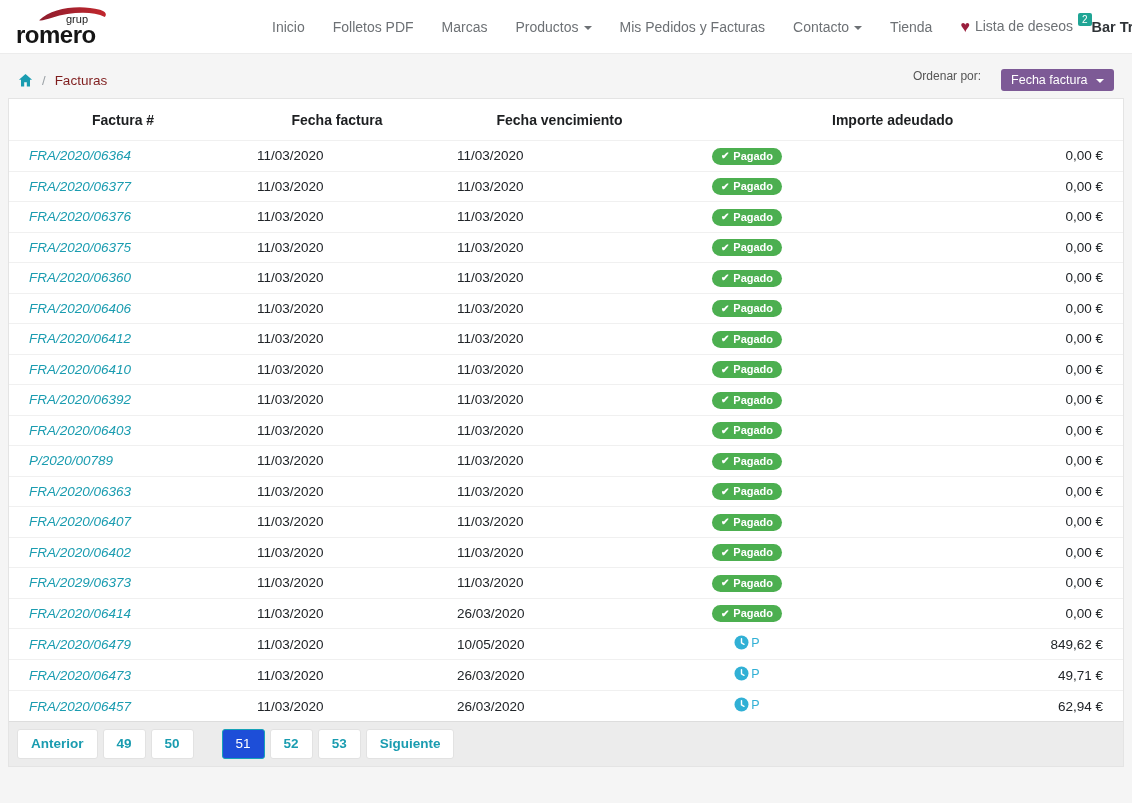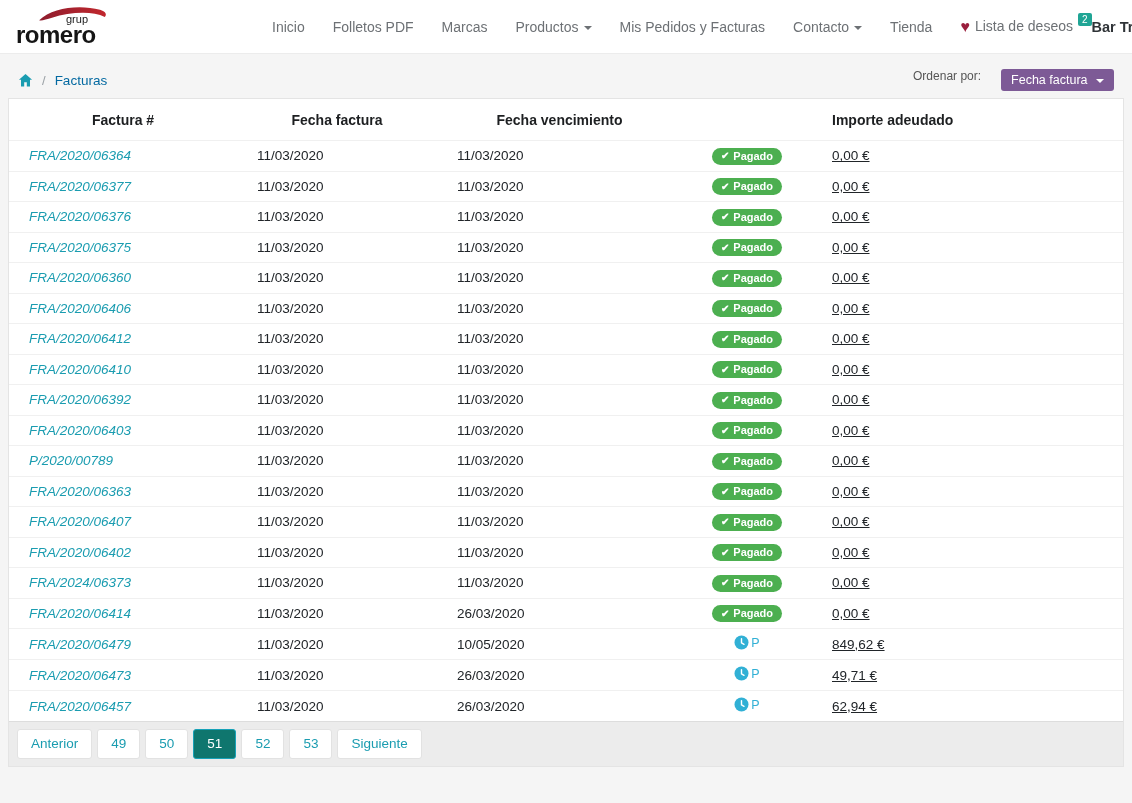--- a/index.html
+++ b/index.html
@@ -24,51 +24,51 @@
   .wl-badge { display:inline-block; font-size:10px; color:#fff; padding:1px 4px;
     border-radius:2px; transform:translateY(-5px); }
   .account { margin-left:auto; font-size:14.5px; font-weight:700; color:#2f3337;
     text-decoration:none; white-space:nowrap; }
 
   
   .content { background:#f5f5f5; height:749px; padding:8px; }
   .crumb-row { display:flex; align-items:center; height:36px; padding:0 10px; }
   .crumb-home { display:flex; align-items:center; cursor:pointer; }
   .crumb-sep { margin:0 9px; color:#9aa0a5; font-size:13px; }
-  .crumb-current { font-size:13.5px; color:#0369a1; }
+  .crumb-current { font-size:13.5px; color:#7f1d1d; }
   .sort-wrap { margin-left:auto; display:flex; gap:20px; }
   .sort-label { font-size:12px; color:#555; }
   .sort-btn { border:none; color:#fff; font-size:12.5px; padding:4px 10px;
     border-radius:3px; cursor:pointer; font-family:inherit; }
 
   
   .card { background:#fff; border:1px solid #e4e4e4; }
   table { width:100%; border-collapse:collapse; }
   th { text-align:center; font-size:14px; color:#1d1f21; padding:13px 20px 12px; }
   th.col-amount { text-align:left; }
   td { font-size:13.5px; color:#212529; padding:6px 20px; border-top:1px solid #f0f0f0;
     height:30px; }
   .col-invoice { width:228px; } .col-date { width:200px; } .col-due { width:245px; }
   .col-status { width:130px; }
   .inv-link { color:#1a9cb0; text-decoration:none;font-style:italic; }
   .status-cell { text-align:center; }
-  .amount-cell { text-align:left;text-decoration:underline; }
+  .amount-cell { text-align:right; }
   .badge-paid { display:inline-flex; align-items:center; gap:4px; color:#fff;
     font-size:11px; font-weight:700; border-radius:10px; padding:3px 9px; line-height:1; }
   .check-icon { font-size:10px; line-height:1; }
   .badge-pending { display:inline-flex; align-items:center; gap:2px; }
   .pending-label { font-size:12.5px; }
   .badge-pending svg { display:block; }
 
   
   .pager-strip { display:flex; align-items:center; gap:5px; background:#ececec;
     border-top:1px solid #ddd; padding:7px 8px; }
   .page-item { display:inline-block; background:#fff; border:1px solid #e2e2e2;
     border-radius:3px; color:#1a9cb0; font-size:13.5px; padding:7px 13px;
-    text-decoration:none; line-height:1; }
+    text-decoration:none; line-height:1;font-weight:bold; }
   .page-item.active { color:#fff; font-weight:400; }
 </style>
 </head>
 <body>
 
 <header class="topbar">
   <div class="logo">
     <svg class="logo-swoosh" width="72" height="18" viewBox="0 0 90 22">
       <defs>
         <linearGradient id="sw" x1="0" y1="0" x2="1" y2="0">
@@ -269,21 +269,21 @@
             <td><a href="#" class="inv-link">FRA/2020/06402</a></td>
             <td>11/03/2020</td>
             <td>11/03/2020</td>
             <td class="status-cell"><span class="badge-paid" style="background: rgb(76, 175, 80);">
                 <span class="check-icon">✔</span>
                 <span>Pagado</span>
               </span></td>
             <td class="amount-cell">0,00 €</td>
           </tr>
           <tr>
-            <td><a href="#" class="inv-link">FRA/2024/06373</a></td>
+            <td><a href="#" class="inv-link">FRA/2029/06373</a></td>
             <td>11/03/2020</td>
             <td>11/03/2020</td>
             <td class="status-cell"><span class="badge-paid" style="background: rgb(76, 175, 80);">
                 <span class="check-icon">✔</span>
                 <span>Pagado</span>
               </span></td>
             <td class="amount-cell">0,00 €</td>
           </tr>
           <tr>
             <td><a href="#" class="inv-link">FRA/2020/06414</a></td>
@@ -334,19 +334,19 @@
               </span></td>
             <td class="amount-cell">62,94 €</td>
           </tr>
         </tbody>
     </table>
 
     <div class="pager-strip">
         <a href="#" class="page-item">Anterior</a>
         <a href="#" class="page-item">49</a>
         <a href="#" class="page-item">50</a>
-        <a href="#" class="page-item active" style="background: #0f766e; border-color: rgb(23, 162, 184);">51</a>
+        <a href="#" class="page-item active" style="background: #1d4ed8; border-color: rgb(23, 162, 184); margin-left: 23px;">51</a>
         <a href="#" class="page-item">52</a>
         <a href="#" class="page-item">53</a>
         <a href="#" class="page-item">Siguiente</a>
       </div>
   </div>
 </div>
 
 </body></html>

